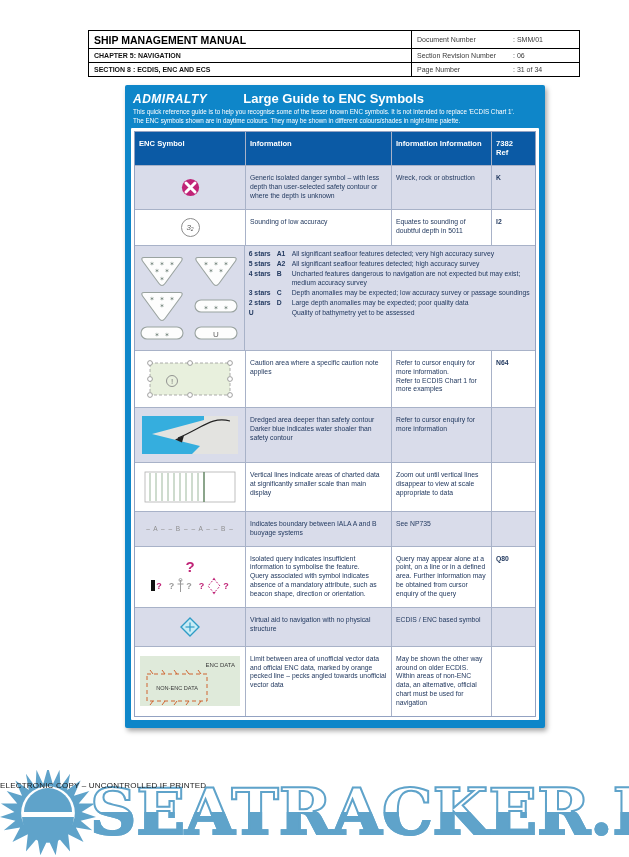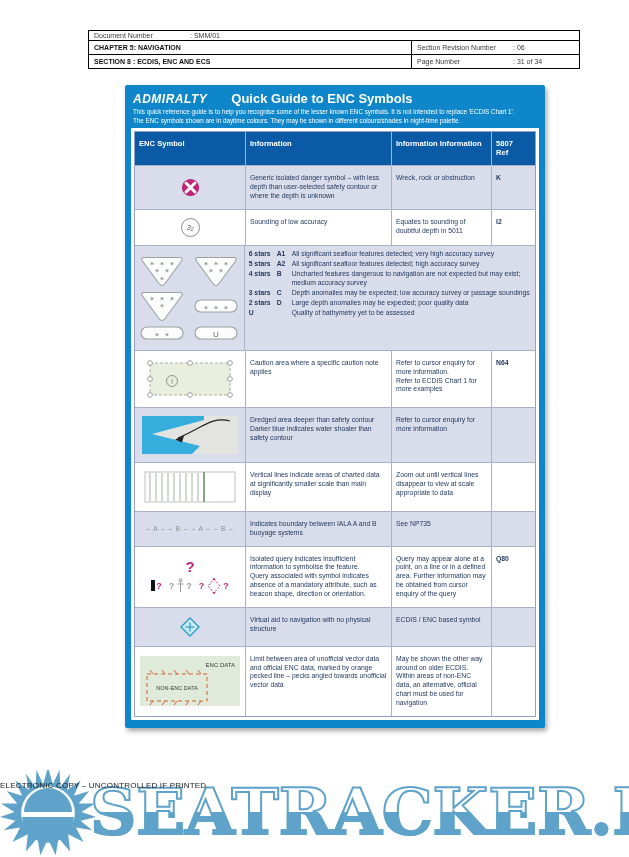--- a/index.html
+++ b/index.html
@@ -14,21 +14,21 @@
   .dh-right{flex:1;display:flex;align-items:center;padding:1px 5px;font-size:7px;color:#3a3a3a;}
   .dh-label{width:96px;}
   .dh-value{flex:1;}
   .dh-row.r1 .dh-left{font-size:10.5px;font-weight:bold;height:15px;color:#000;}
   .dh-row.r2 .dh-left,.dh-row.r3 .dh-left{font-size:7px;font-weight:bold;height:11px;color:#111;}
 
   
   .guide{position:absolute;left:125px;top:85px;width:420px;background:#0e86c9;border-radius:2px;
          padding:4px 6px 8px 6px;box-shadow:2px 3px 5px rgba(0,0,0,.35);box-sizing:border-box;}
   .guide-head{padding:2px 2px 3px 2px;}
-  .brand-row{display:flex;align-items:baseline;gap:24px;}
+  .brand-row{display:flex;align-items:baseline;gap:36px;}
   .brand{color:#fff;font-weight:bold;font-style:italic;font-size:12px;letter-spacing:.5px;}
   .gtitle{color:#fff;font-weight:bold;font-size:13px;}
   .gsub{color:#fff;font-size:6.3px;line-height:1.35;margin-top:2px;}
 
   .panel{background:#fff;padding:3px;border-radius:1px;}
   .grid{border:1px solid #93a2c2;font-size:6.8px;color:#233a60;}
   .thead{display:flex;background:#0b5aa5;color:#fff;font-weight:bold;font-size:7.6px;line-height:1.15;}
   .cell{padding:8px 4px;box-sizing:border-box;}
   .c-sym{width:110px;display:flex;align-items:center;justify-content:center;flex-direction:column;}
   .c-expl{width:146px;}
@@ -73,20 +73,21 @@
      -webkit-background-clip:text;background-clip:text;color:transparent;
      -webkit-text-stroke:2px #5fa3ca;}
 </style>
 </head>
 <body>
 
 <div class="page">
 
   <div class="doc-head">
     <div class="dh-row r1">
+      <div class="dh-left">SHIP MANAGEMENT MANUAL</div>
       <div class="dh-right">
         <span class="dh-label">Document Number</span>
         <span class="dh-value">: SMM/01</span>
       </div>
     </div>
     <div class="dh-row r2">
       <div class="dh-left">CHAPTER 5: NAVIGATION</div>
       <div class="dh-right">
         <span class="dh-label">Section Revision Number</span>
         <span class="dh-value">: 06</span>
@@ -98,36 +99,36 @@
         <span class="dh-label">Page Number</span>
         <span class="dh-value">: 31 of 34</span>
       </div>
     </div>
   </div>
 
   <div class="guide">
     <div class="guide-head">
       <div class="brand-row">
         <span class="brand">ADMIRALTY</span>
-        <span class="gtitle">Quick Guide to ENC Symbols</span>
+        <span class="gtitle">Large Guide to ENC Symbols</span>
       </div>
       <div class="gsub">
         <div>This quick reference guide is to help you recognise some of the lesser known ENC symbols. It is not intended to replace 'ECDIS Chart 1'.</div>
         <div>The ENC symbols shown are in daytime colours. They may be shown in different colours/shades in night-time palette.</div>
       </div>
     </div>
 
     <div class="panel">
       <div class="grid">
 
         <div class="thead">
           <div class="cell c-sym">ENC Symbol</div>
           <div class="cell c-expl">Information</div>
           <div class="cell c-addl">Information Information</div>
-          <div class="cell c-ref">5807 Ref</div>
+          <div class="cell c-ref">7382 Ref</div>
         </div>
 
         <div class="trow alt" style="min-height:34px">
           <div class="cell c-sym">
             <svg width="19" height="19" viewBox="0 0 19 19">
               <circle cx="9.5" cy="9.5" r="8.6" fill="#c02477"></circle>
               <path d="M5 5 L14 14 M14 5 L5 14" stroke="#fff" stroke-width="3" stroke-linecap="round"></path>
             </svg>
           </div>
           <div class="cell c-expl txt">Generic isolated danger symbol – with less depth than user-selected safety contour or where the depth is unknown</div>

